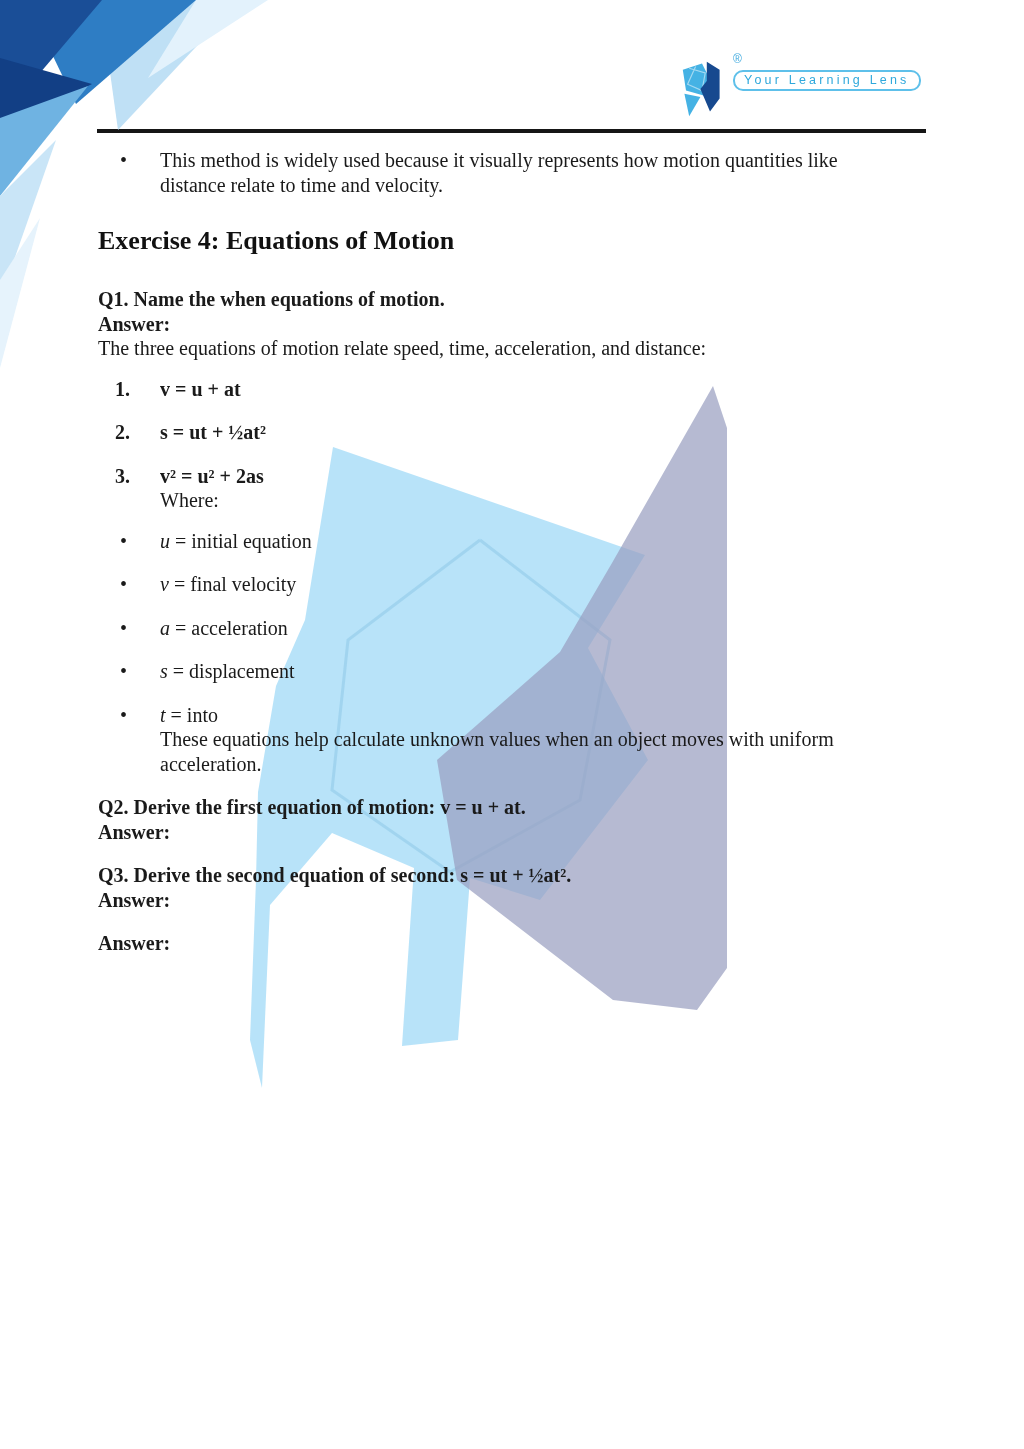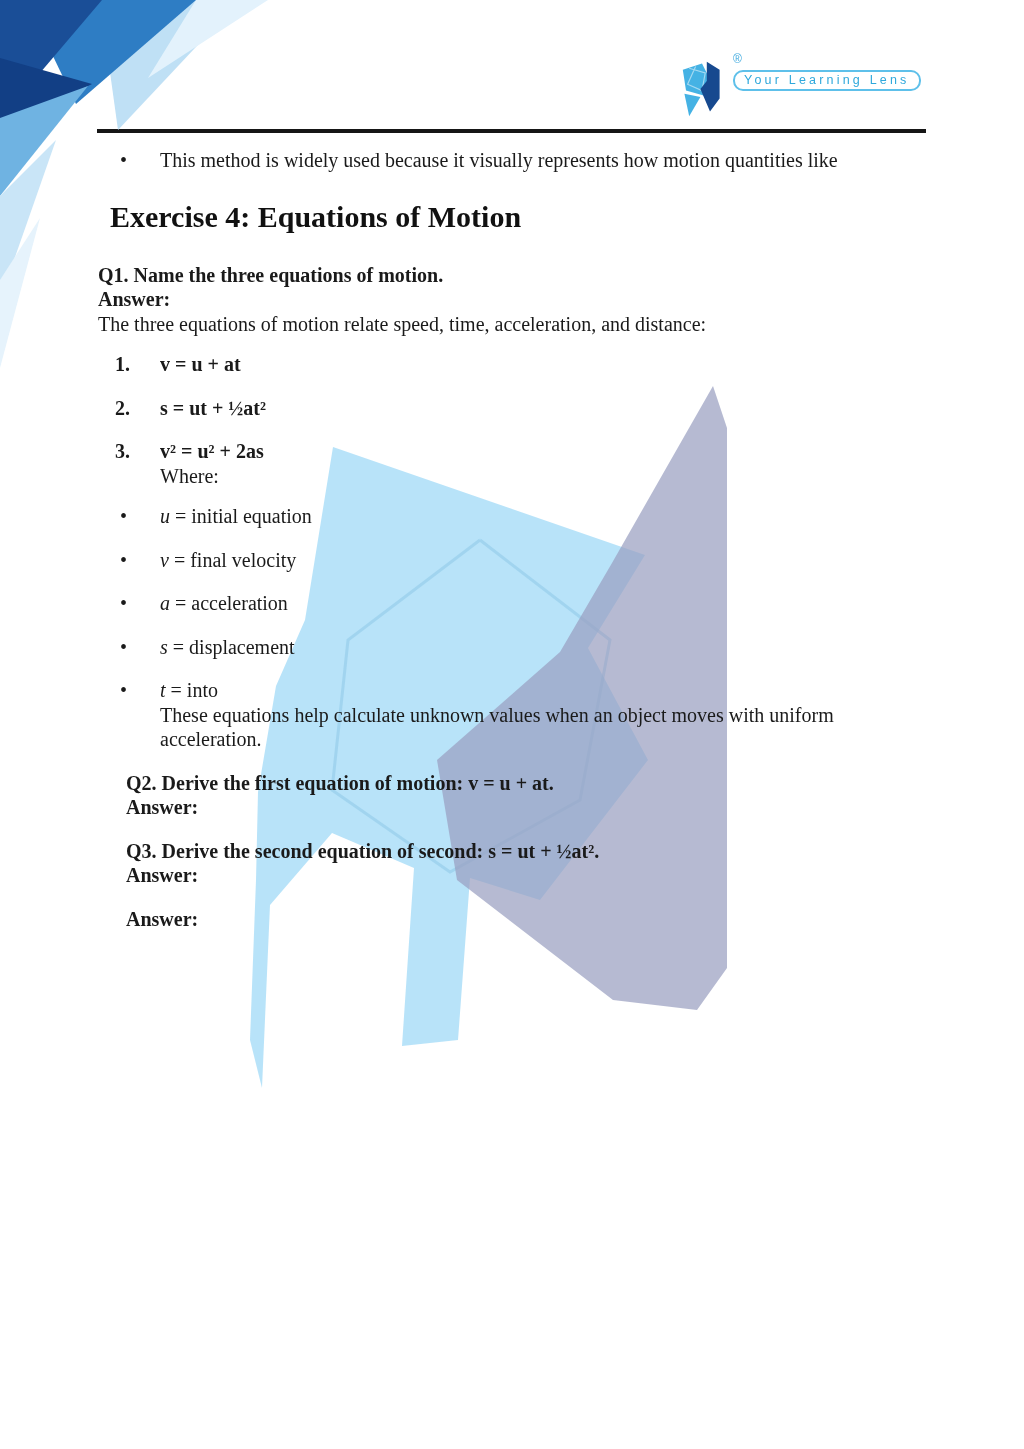--- a/index.html
+++ b/index.html
@@ -16,30 +16,30 @@
   .brand{font-family:"Liberation Sans",sans-serif;font-weight:bold;font-size:47px;
          letter-spacing:1px;line-height:1;display:flex;}
   .reg{font-family:"Liberation Sans",sans-serif;font-size:12px;color:#3faadf;margin-top:-2px;}
   .tagline{margin-top:5px;border:2px solid #5ec0ea;border-radius:10px;color:#2ea8dc;
            font-family:"Liberation Sans",sans-serif;font-size:12.5px;letter-spacing:3.2px;
            padding:1px 9px 2px;text-align:right;white-space:nowrap;width:fit-content;}
   
   main{position:absolute;left:98px;top:148px;width:832px;z-index:2;}
   main, main div{font-size:20px;line-height:24.5px;}
   .b{font-weight:bold;}
-  h1{font-family:"Liberation Serif",serif;font-size:30px;line-height:36px;margin:26px 12px 28px;font-weight:bold;color:#111;}
+  h1{font-family:"Liberation Serif",serif;font-size:26px;line-height:36px;margin:26px 0 28px;font-weight:bold;color:#111;}
   .indent{position:relative;padding-left:62px;}
   .marker{position:absolute;left:22px;top:0;}
   .num-item{position:relative;padding-left:62px;margin-bottom:19px;}
   .num-item .num{position:absolute;left:17px;top:0;font-weight:bold;}
   .def-item{position:relative;padding-left:62px;margin-bottom:19px;}
   .def-item .marker{left:22px;}
   .list{margin-top:16px;}
   .list > .num-item:last-child, .list > .def-item:last-child{margin-bottom:0;}
-  .section{margin-top:19px;margin-left:28px;}
+  .section{margin-top:19px;}
   .note{padding-left:62px;}
   
   .corner{position:absolute;top:0;left:0;z-index:1;}
   .watermark{z-index:0;}
 </style>
 </head>
 <body>
 
 <svg class="layer watermark" width="1024" height="1449" viewBox="0 0 1024 1449" xmlns="http://www.w3.org/2000/svg">
   <polygon points="333,447 645,555 588,648 648,760 540,900 470,878 458,1040 402,1046 414,868 332,833 270,905 262,1088 250,1040 256,880 258,792 276,686 305,620" fill="#abdef8" fill-opacity="0.85"></polygon>
@@ -82,26 +82,27 @@
   </div>
 </div>
 
 <div class="rule"></div>
 
 <main>
 
   <div class="indent">
     <span class="marker">•</span>
     <div>This method is widely used because it visually represents how motion quantities like</div>
+    <div>distance relate to time and velocity.</div>
   </div>
 
   <h1>Exercise 4: Equations of Motion</h1>
 
   <section>
-    <div class="b">Q1. Name the three equations of motion.</div>
+    <div class="b">Q1. Name the when equations of motion.</div>
     <div class="b">Answer:</div>
     <div>The three equations of motion relate speed, time, acceleration, and distance:</div>
 
     <div class="list">
 
     <div class="num-item">
           <span class="num">1.</span>
           <span class="b">v = u + at</span>
         </div>
         <div class="num-item">

